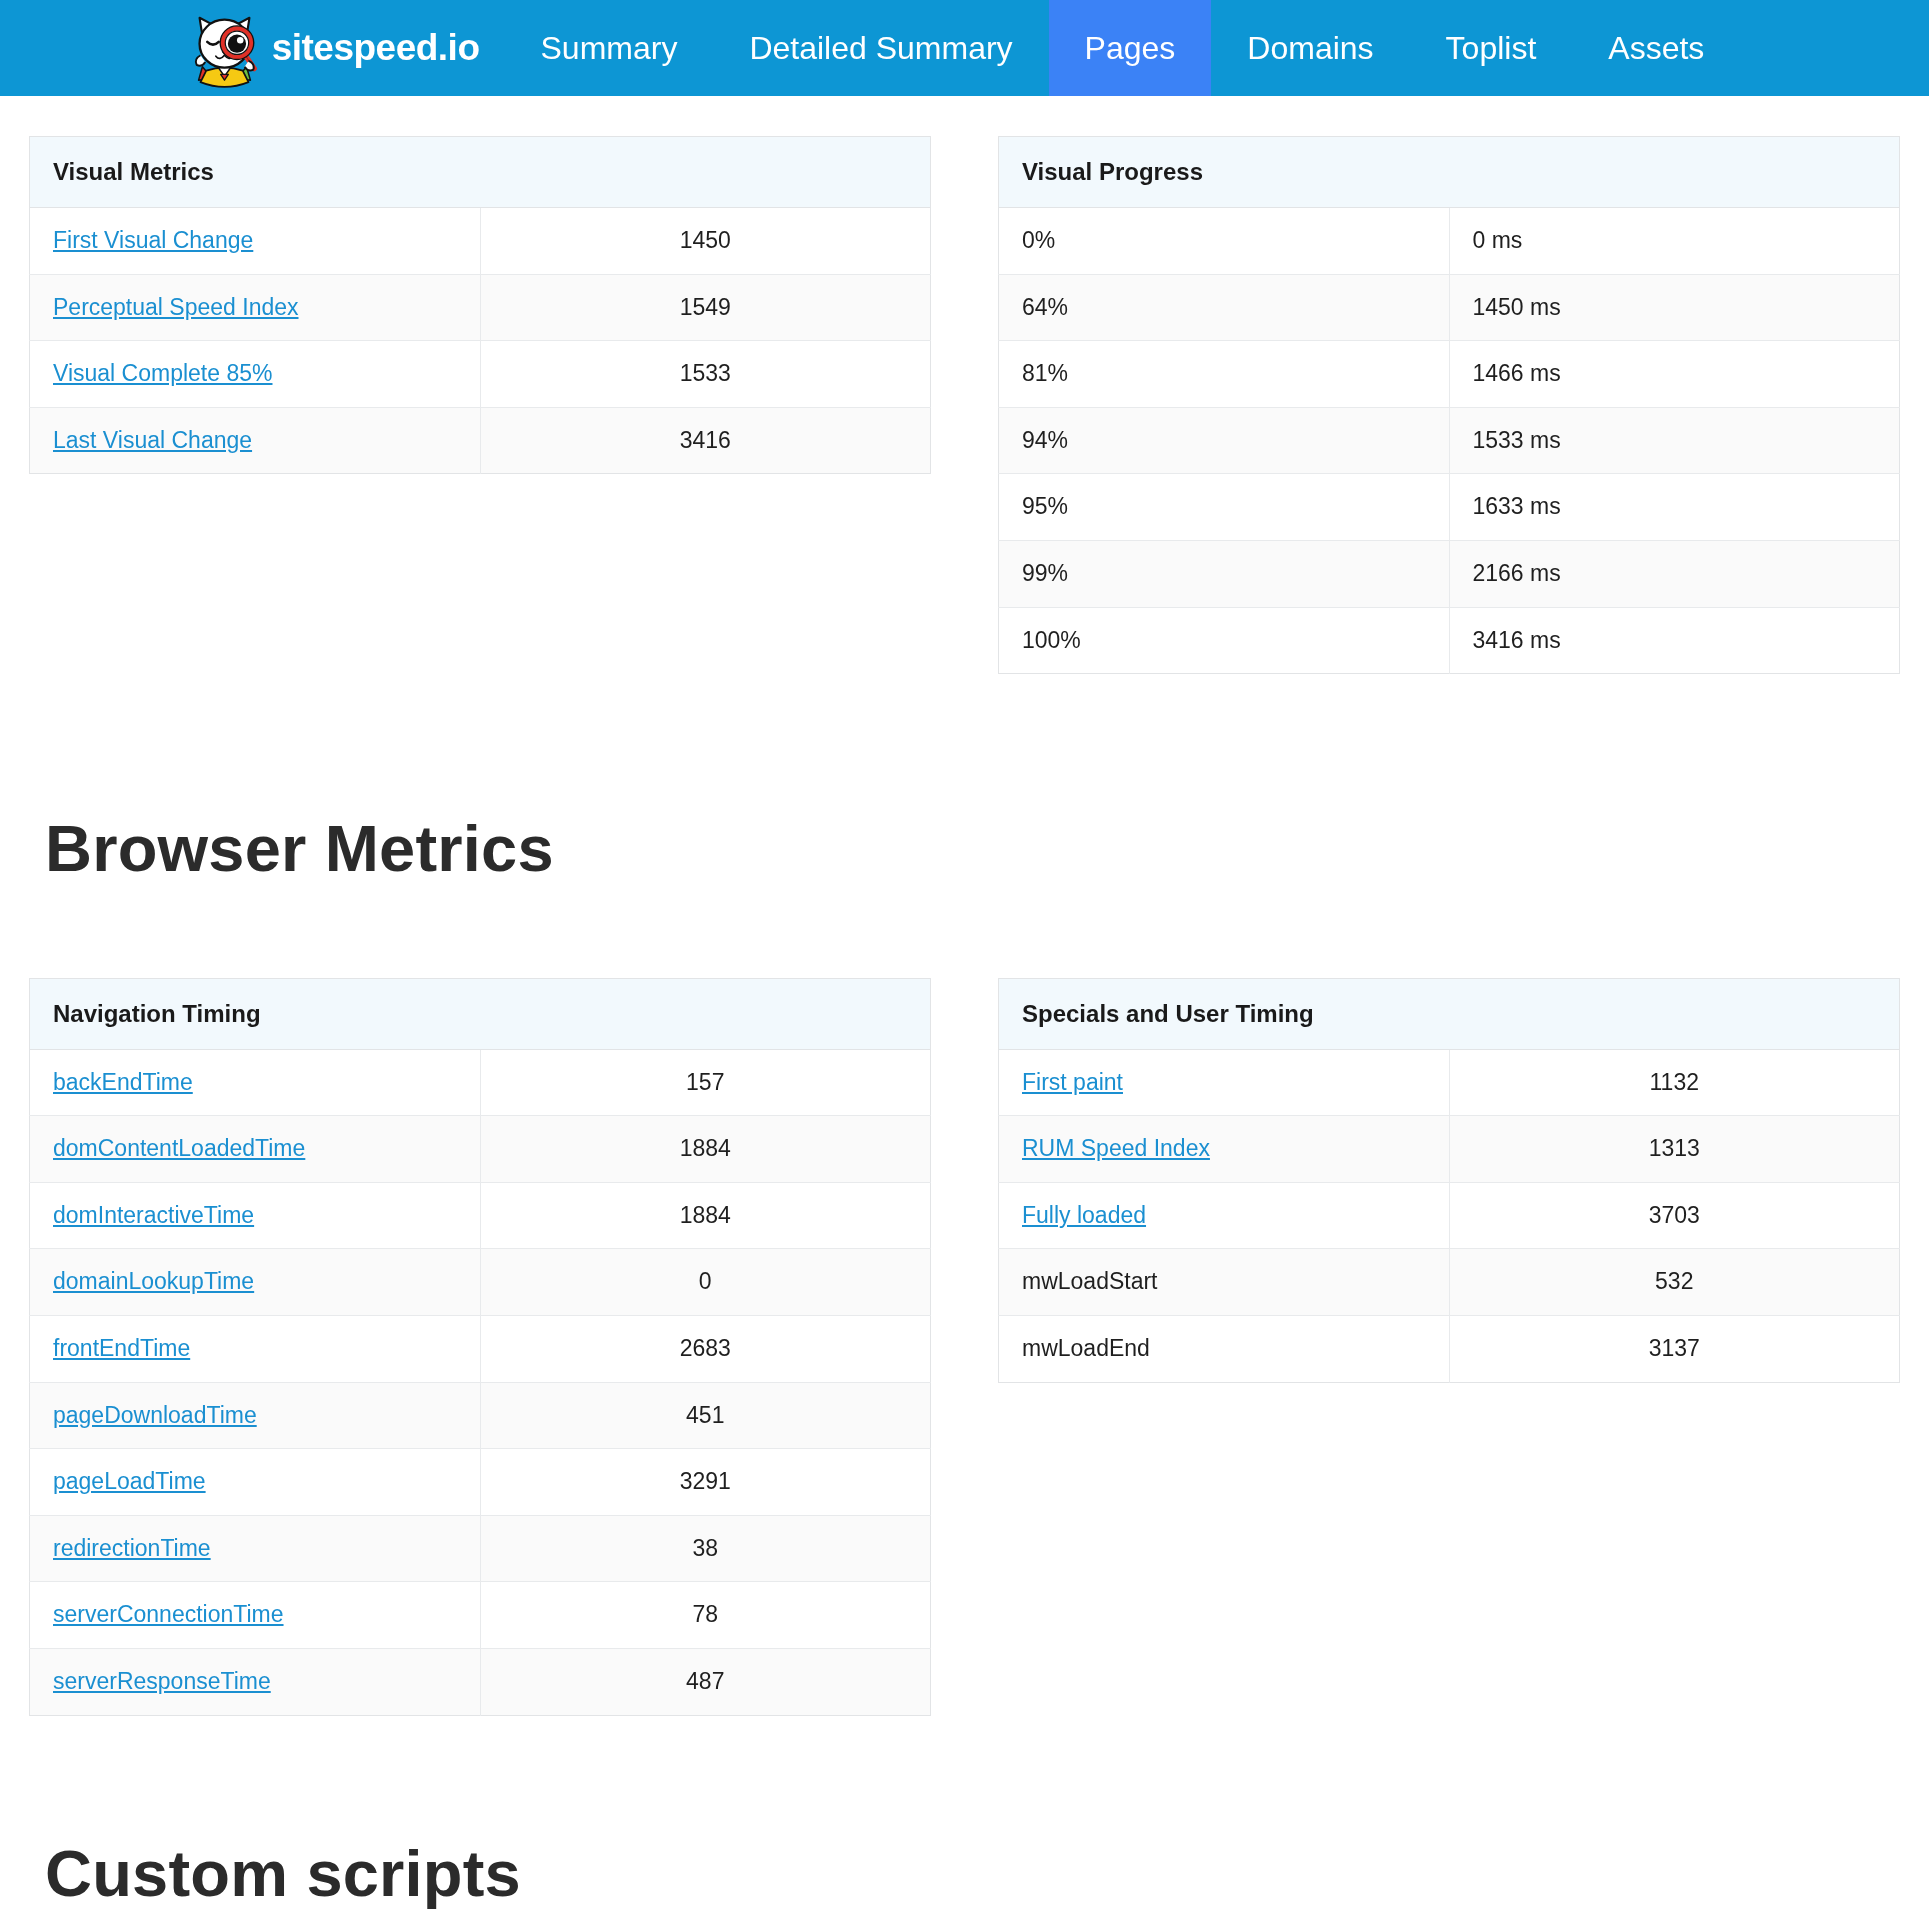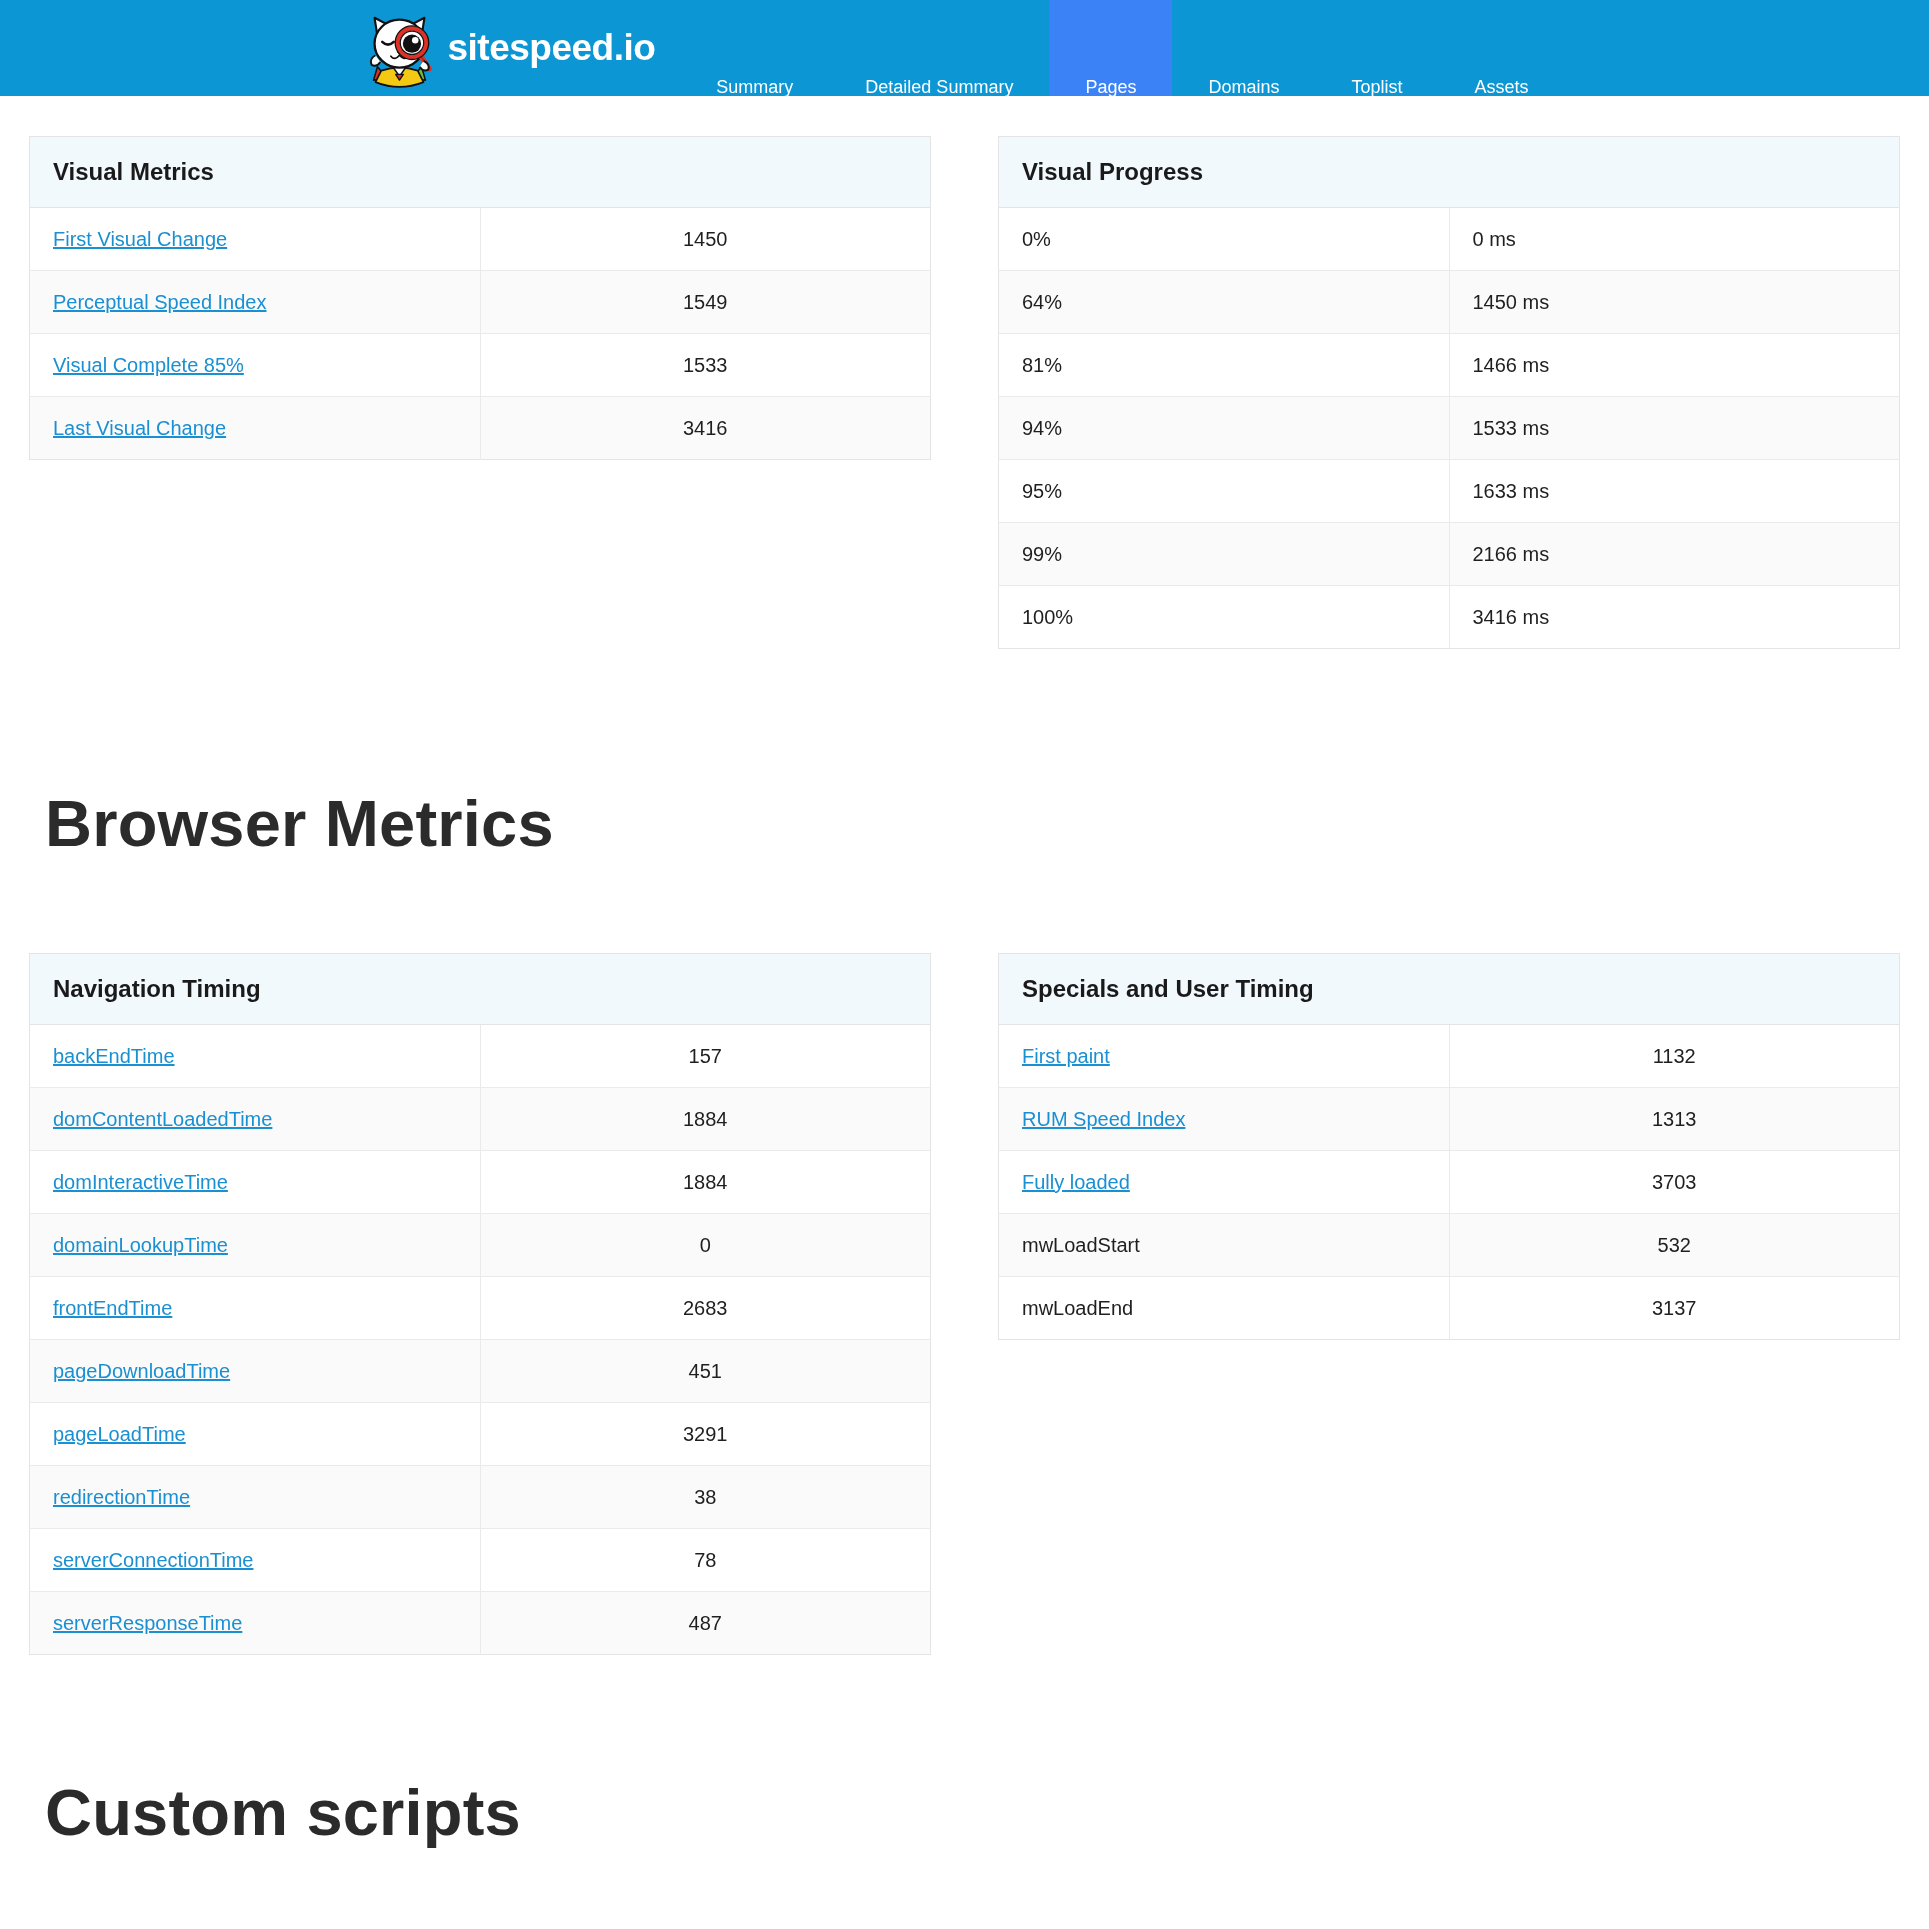--- a/index.html
+++ b/index.html
@@ -39,24 +39,24 @@
   }
   .brand-text {
     color: #ffffff;
     font-size: 37px;
     font-weight: 700;
     letter-spacing: -0.5px;
     white-space: nowrap;
   }
   .nav-link {
     display: flex;
-    align-items: flex-end;
+    align-items: center;
     padding: 0 36px;
     color: #ffffff;
-    font-size: 18px;
+    font-size: 32px;
     text-decoration: none;
     white-space: nowrap;
     line-height: 1;
   }
   .nav-link.active {
     background: #3b82f6;
   }
 
   
   .page {
@@ -88,21 +88,21 @@
     background: #f2f9fd;
     text-align: left;
     font-size: 24px;
     font-weight: 700;
     color: #1a1a1a;
     padding: 21px 23px;
     border-bottom: 1px solid #e2e4e6;
   }
   table.metric td {
     padding: 19px 23px;
-    font-size: 20px;
+    font-size: 23px;
     color: #1f1f1f;
     border-top: 1px solid #e8eaec;
     vertical-align: middle;
     line-height: 1.2;
   }
   table.metric tbody tr:nth-child(even) { background: #fafafa; }
   table.metric td.val {
     text-align: center;
     width: 178px;
     border-left: 1px solid #e8eaec;

